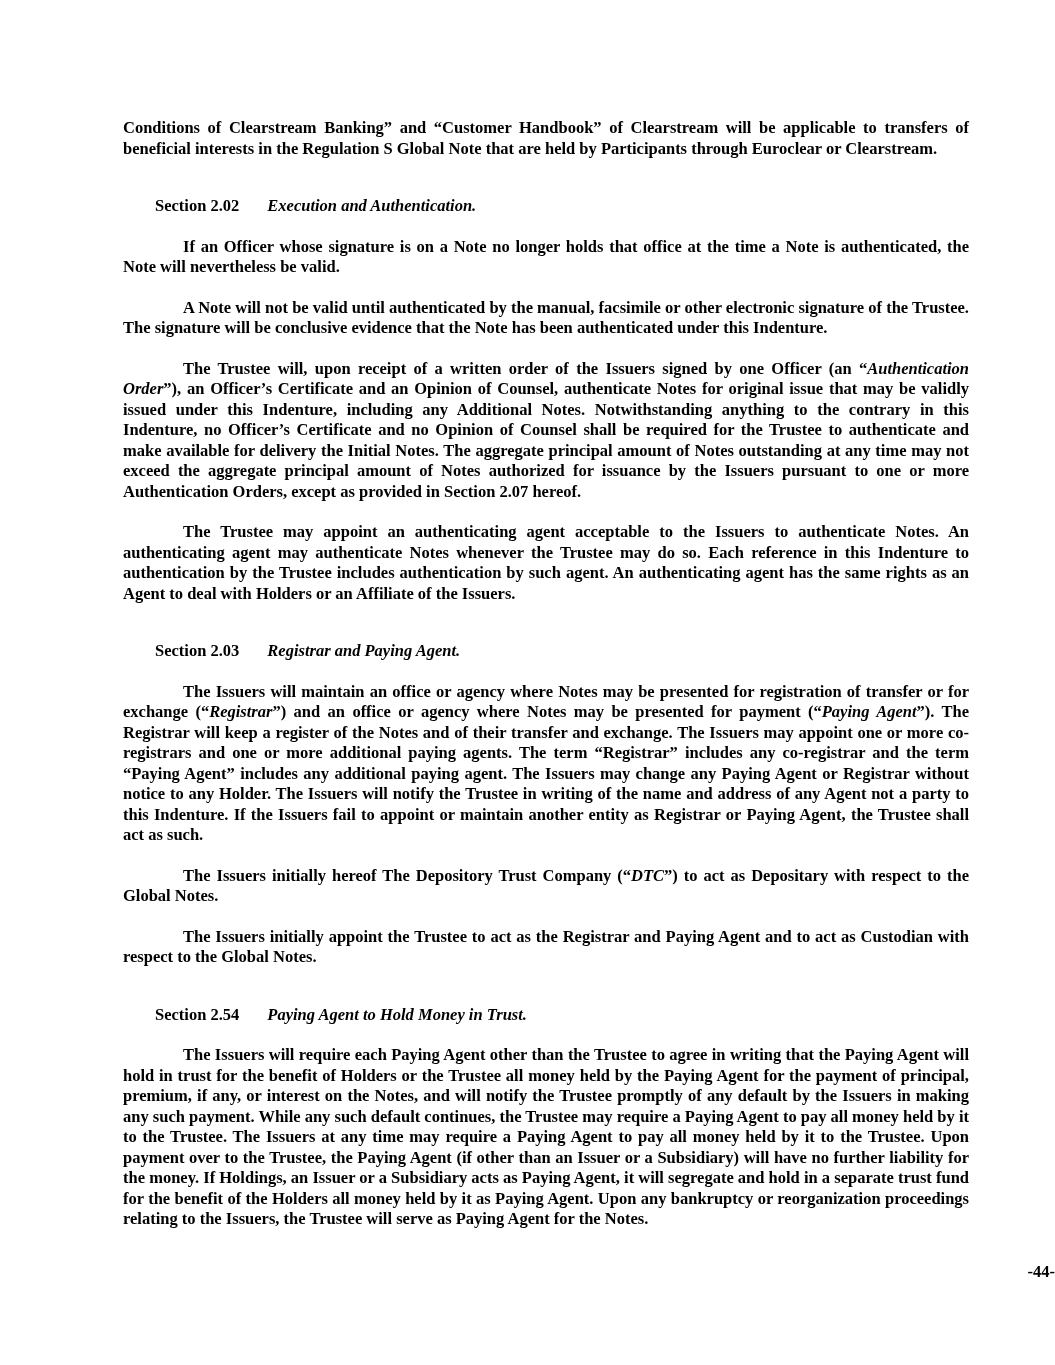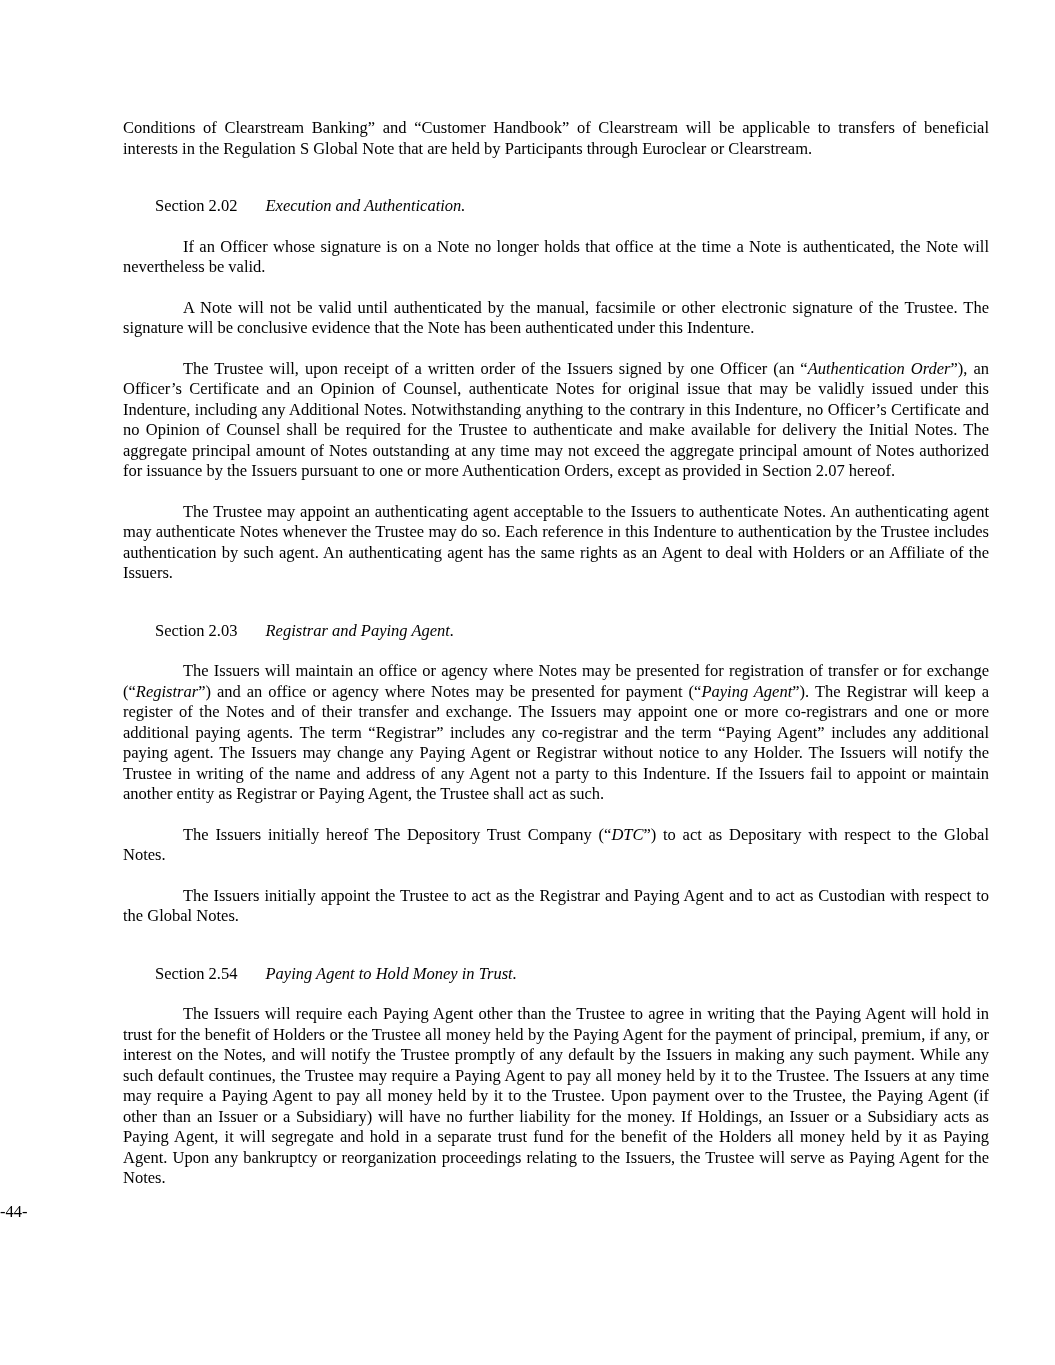--- a/index.html
+++ b/index.html
@@ -6,26 +6,27 @@
     margin: 0;
     padding: 0;
     background: #ffffff;
   }
   .page {
     position: relative;
     width: 1055px;
     height: 1365px;
     background: #ffffff;
     box-sizing: border-box;
-    padding: 118px 66px 0 123px;
+    padding: 118px 86px 0 123px;
     font-family: "Liberation Serif", "DejaVu Serif", serif;
     font-size: 16.5px;
     line-height: 20.5px;
     color: #000000;
     overflow: hidden;
+    font-weight: bold;
   }
   .doc-body p {
     margin: 0 0 20px 0;
     text-align: justify;
   }
   p.para.indent {
     text-indent: 60px;
   }
   p.section-heading {
     text-align: left;
@@ -36,24 +37,24 @@
   }
   .section-title {
     font-style: italic;
     margin-left: 28px;
   }
   em {
     font-style: italic;
   }
   .page-number {
     position: absolute;
-    top: 1202px;
+    top: 1262px;
     left: 0;
     width: 100%;
-    text-align: left;
+    text-align: right;
     font-family: "Liberation Serif", "DejaVu Serif", serif;
     font-size: 16.5px;
     color: #000000;
   }
 </style>
 </head>
 <body>
 
 <div class="page">
   <main class="doc-body">

